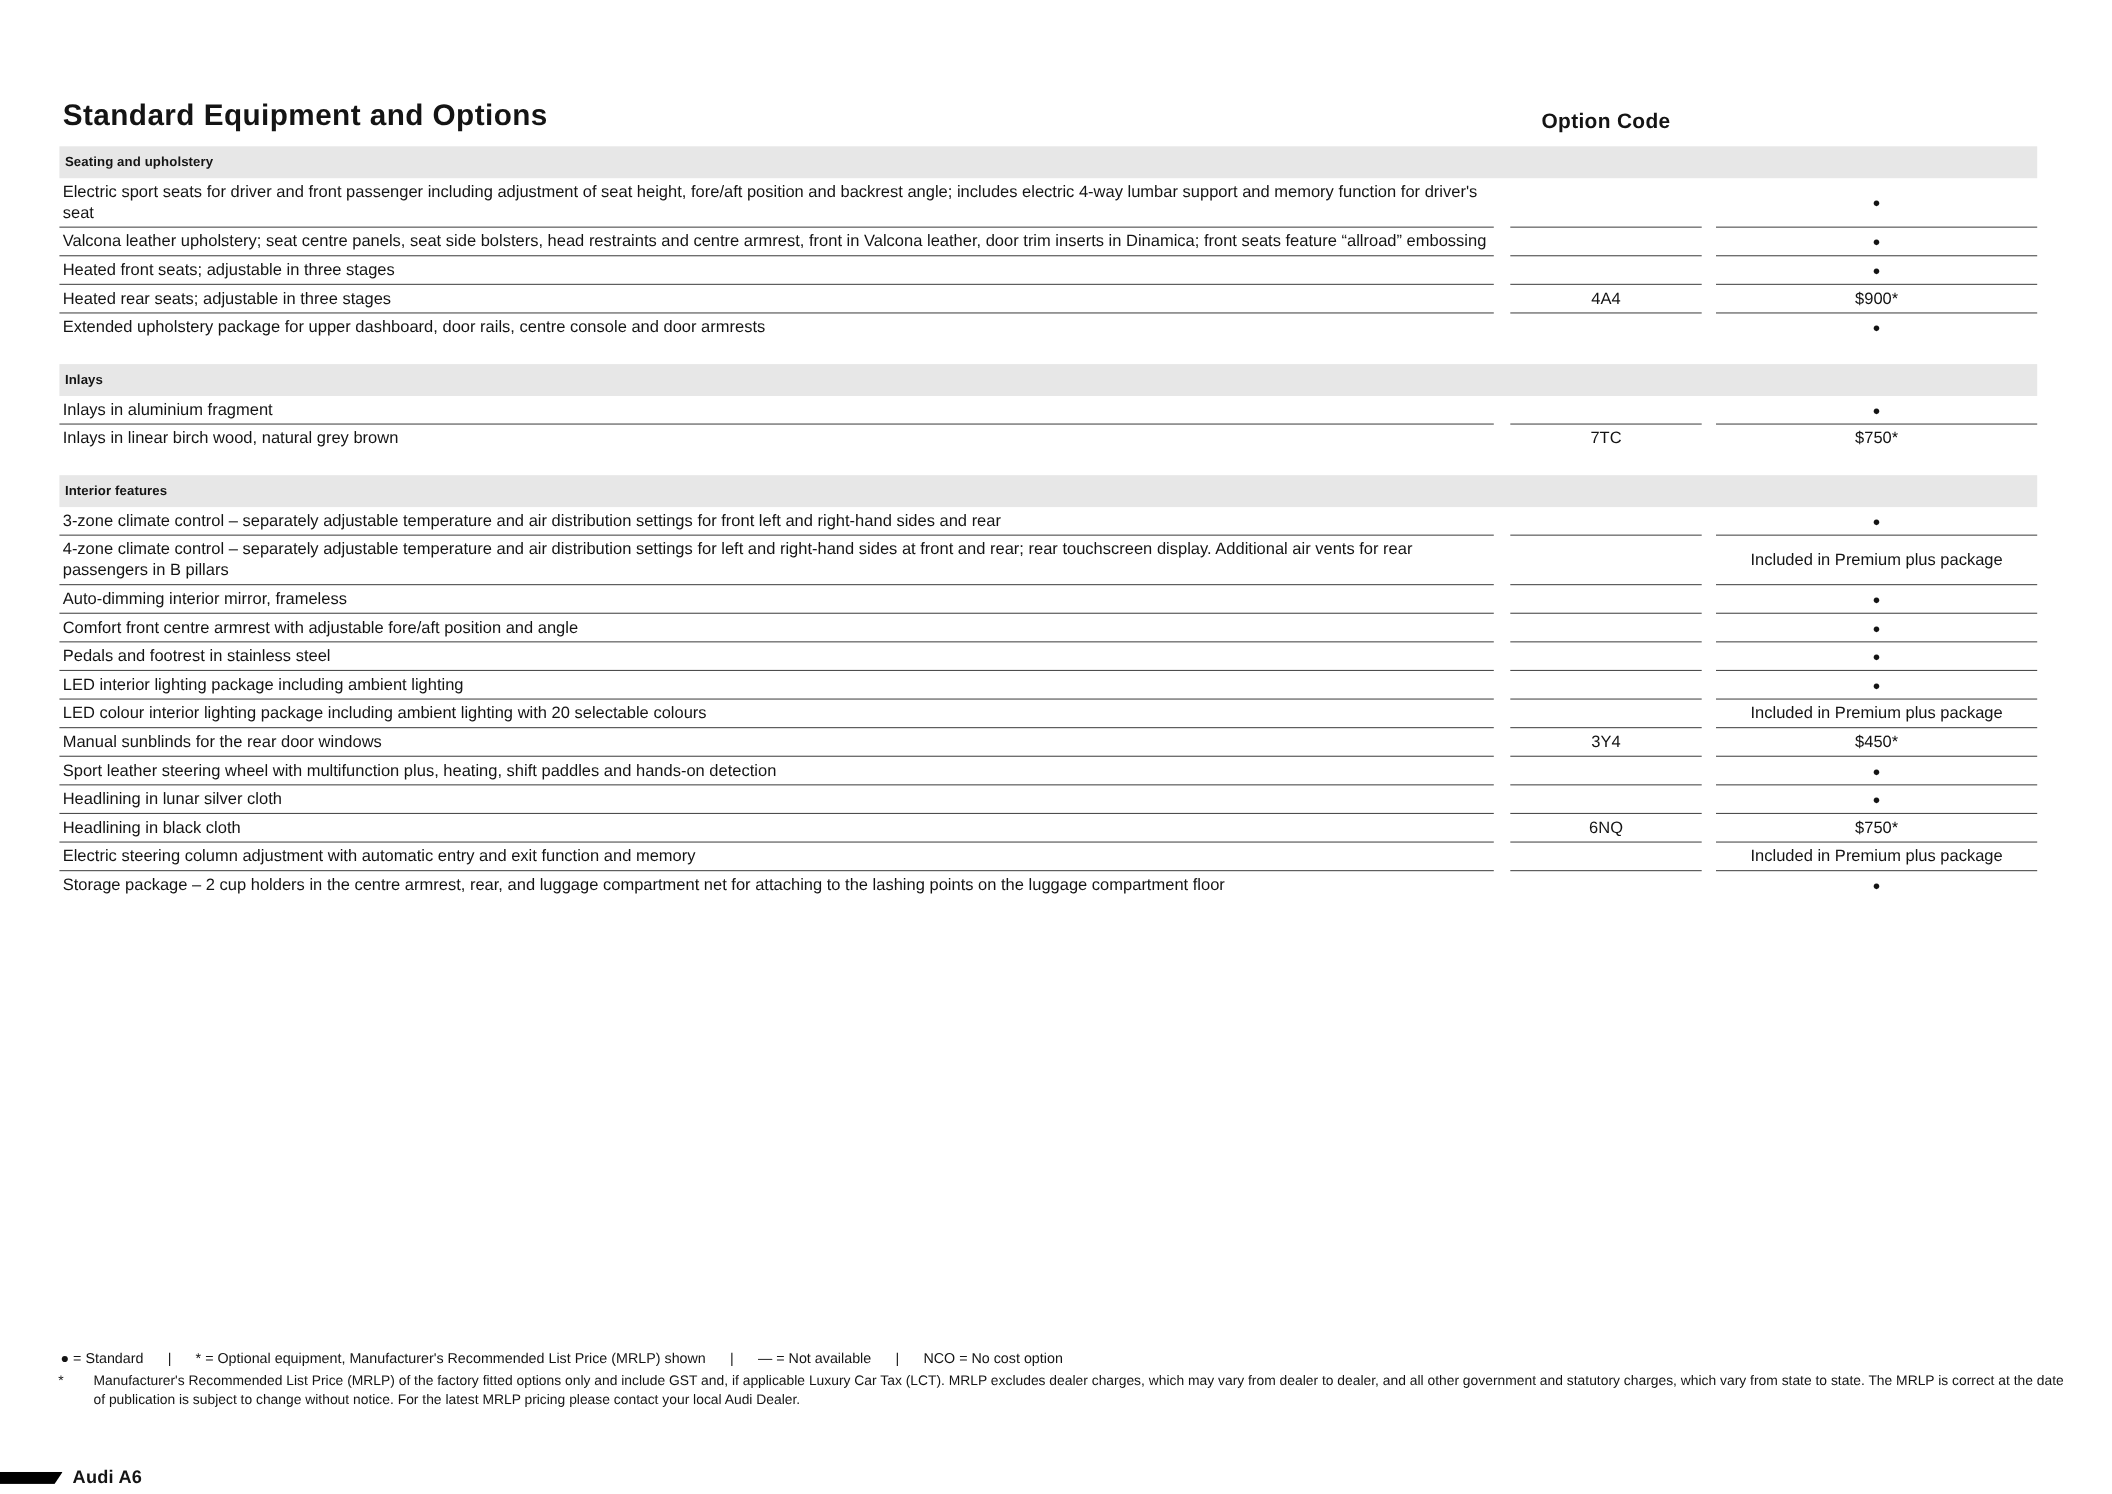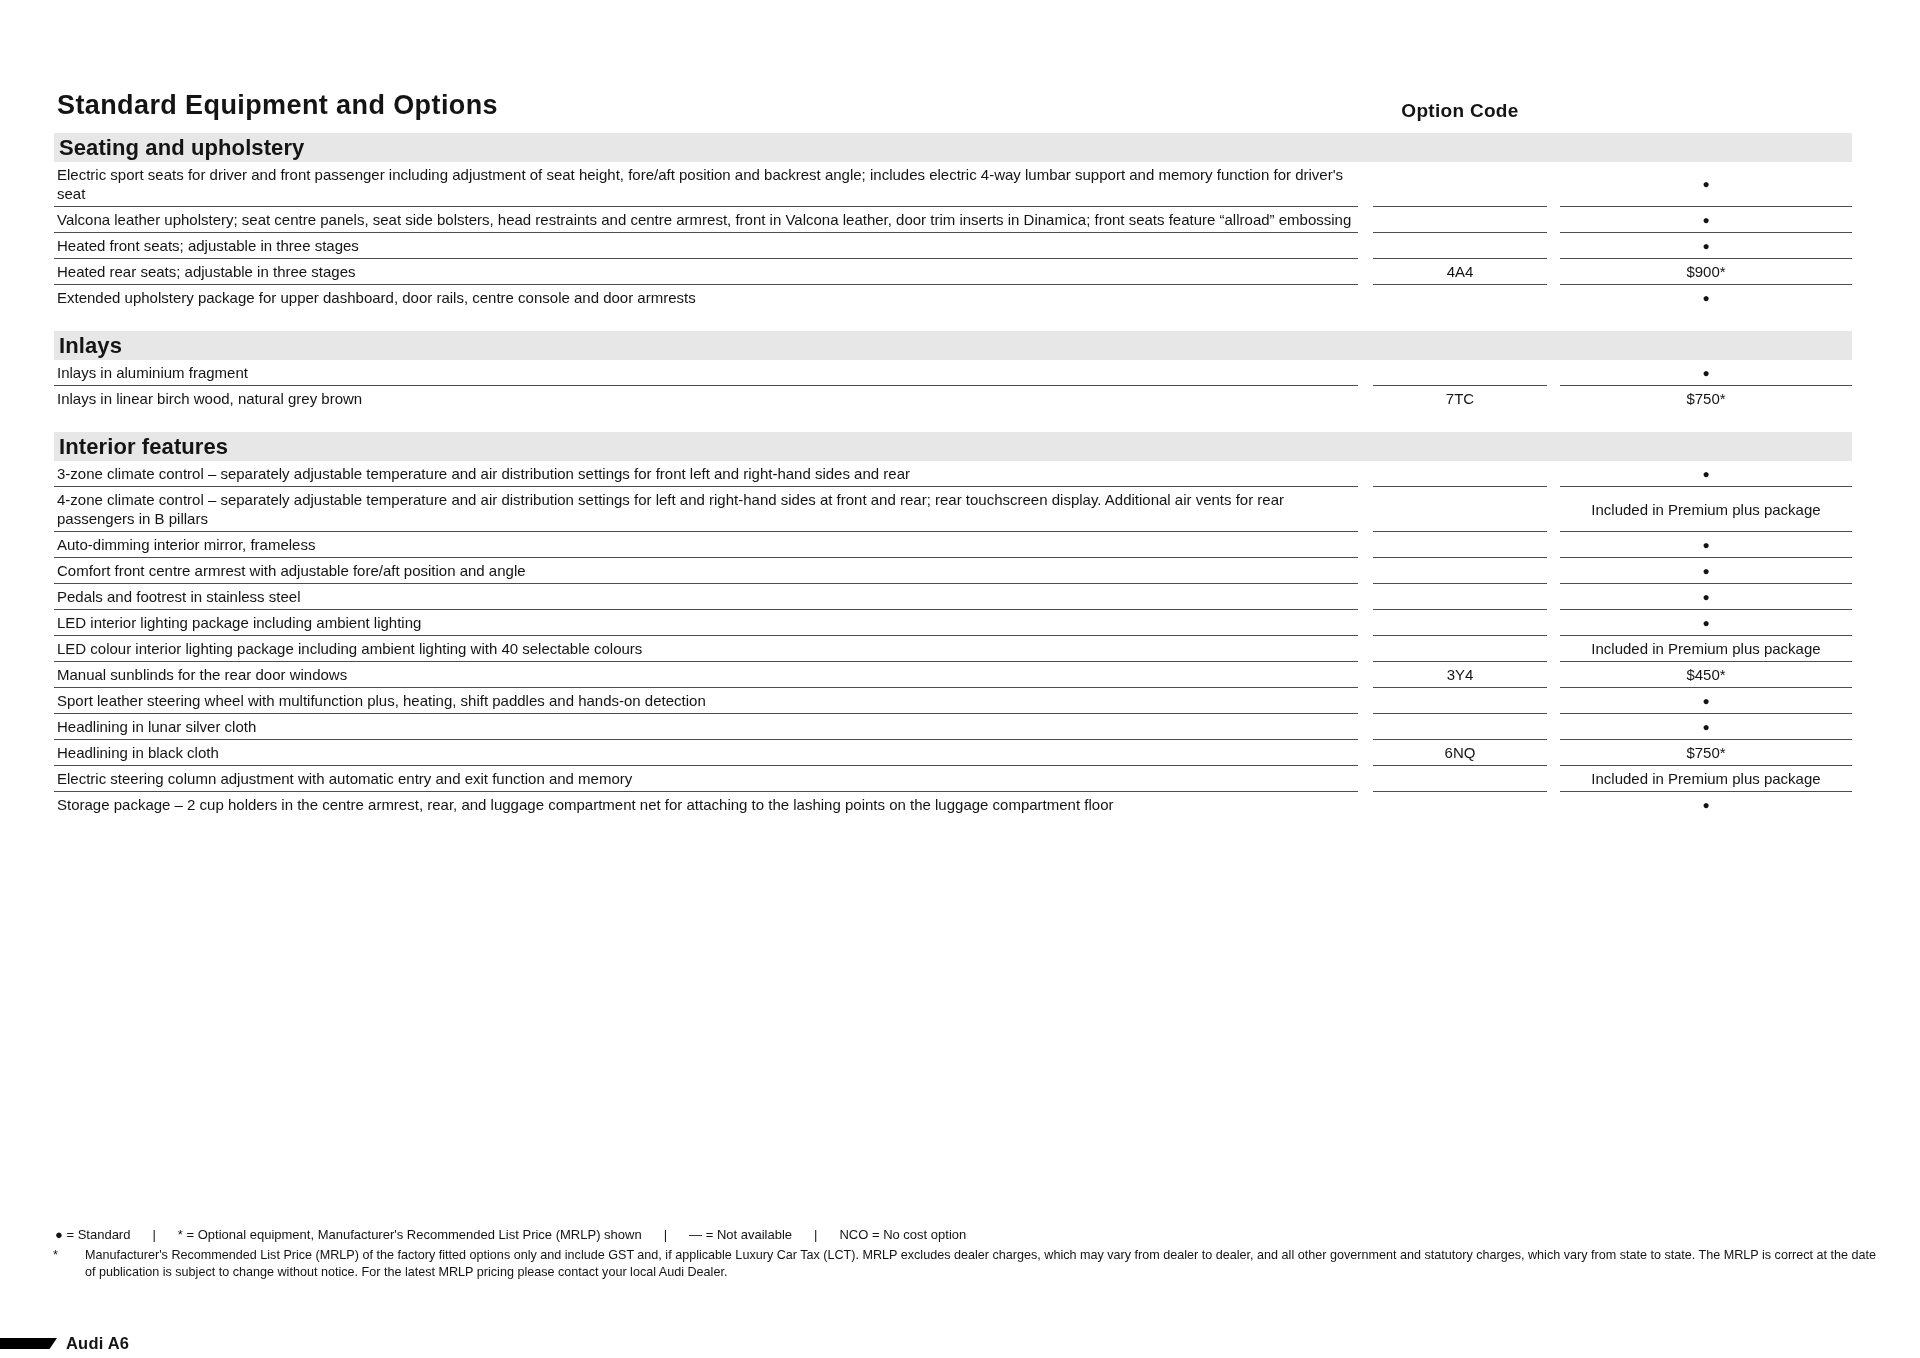--- a/index.html
+++ b/index.html
@@ -16,21 +16,21 @@
     font-size:19px;font-weight:700;letter-spacing:.3px;white-space:nowrap;
   }
   .colhead-model{
     position:absolute;left:1560px;width:292px;top:74px;text-align:center;
     font-size:19px;font-weight:700;line-height:23px;letter-spacing:.3px;
   }
   .table{position:absolute;left:54px;top:133px;width:1798px;}
   .section + .section{margin-top:21px;}
   .band{
     height:29px;line-height:29px;background:#e7e7e7;
-    font-weight:700;font-size:22px;padding-left:5px;letter-spacing:.1px;
+    font-weight:700;font-size:12px;padding-left:5px;letter-spacing:.1px;
   }
   .row{display:flex;}
   .cell{border-bottom:1px solid #4d4d4d;display:flex;align-items:center;box-sizing:border-box;}
   .row.last .cell{border-bottom:none;}
   .cell.desc{
     width:1304px;padding:3px 6px 3px 3px;font-size:15px;line-height:19px;
     min-height:25px;letter-spacing:0;
   }
   .cell.code{width:174px;margin-left:15px;justify-content:center;font-size:15px;min-height:25px;}
   .cell.value{width:292px;margin-left:13px;justify-content:center;font-size:15px;min-height:25px;text-align:center;}
@@ -131,21 +131,21 @@
           <div class="cell desc">Pedals and footrest in stainless steel</div>
           <div class="cell code"></div>
           <div class="cell value bullet">●</div>
         </div>
         <div class="row">
           <div class="cell desc">LED interior lighting package including ambient lighting</div>
           <div class="cell code"></div>
           <div class="cell value bullet">●</div>
         </div>
         <div class="row">
-          <div class="cell desc">LED colour interior lighting package including ambient lighting with 40 selectable colours</div>
+          <div class="cell desc">LED colour interior lighting package including ambient lighting with 20 selectable colours</div>
           <div class="cell code"></div>
           <div class="cell value">Included in Premium plus package</div>
         </div>
         <div class="row">
           <div class="cell desc">Manual sunblinds for the rear door windows</div>
           <div class="cell code">3Y4</div>
           <div class="cell value">$450*</div>
         </div>
         <div class="row">
           <div class="cell desc">Sport leather steering wheel with multifunction plus, heating, shift paddles and hands-on detection</div>

